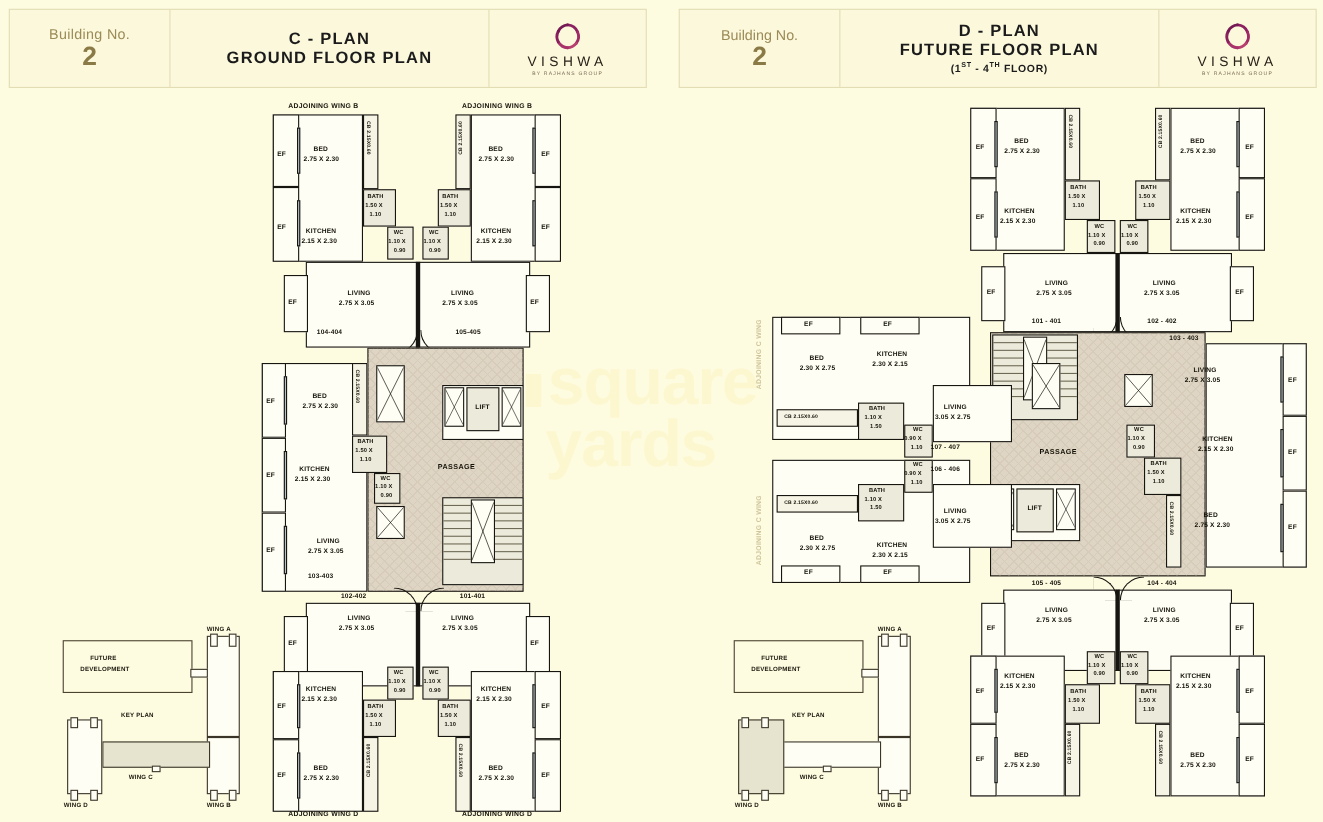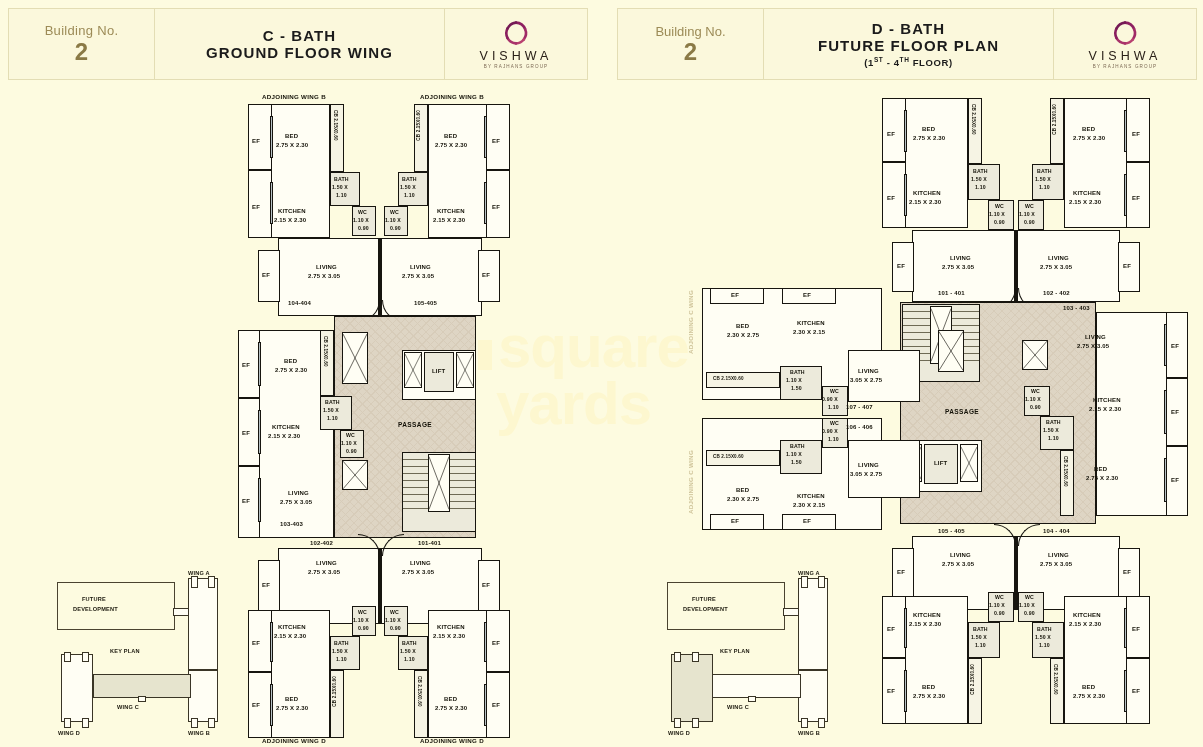--- a/index.html
+++ b/index.html
@@ -104,22 +104,22 @@
     <span class="wm-sq"></span><span>square</span>
     <span class="wm2">yards</span>
   </div>
 
   <div class="hdr left">
     <div class="cell bldg">
       <div class="lbl" style="position:static;font-size:13px;color:#9c8b57;font-weight:400;">Building No.</div>
       <div class="num">2</div>
     </div>
     <div class="cell title">
-      <div class="t1">C - BATH</div>
-      <div class="t2">GROUND FLOOR WING</div>
+      <div class="t1">C - PLAN</div>
+      <div class="t2">GROUND FLOOR PLAN</div>
     </div>
     <div class="cell brand">
       <svg class="mark" viewBox="0 0 40 40">
         <g fill="none" stroke-width="4" stroke-linecap="round">
           <path d="M20 4 A16 16 0 0 1 34 14" stroke="#8d2060"></path>
           <path d="M34 14 A16 16 0 0 1 32 30" stroke="#a02a66"></path>
           <path d="M32 30 A16 16 0 0 1 20 36" stroke="#b8406f"></path>
           <path d="M20 36 A16 16 0 0 1 7 28" stroke="#a8336a"></path>
           <path d="M7 28 A16 16 0 0 1 7 13" stroke="#8a1f5e"></path>
           <path d="M7 13 A16 16 0 0 1 20 4" stroke="#751a55"></path>
@@ -129,21 +129,21 @@
       <div class="sub">BY RAJHANS GROUP</div>
     </div>
   </div>
 
   <div class="hdr right">
     <div class="cell bldg">
       <div style="font-size:13px;color:#9c8b57;">Building No.</div>
       <div class="num">2</div>
     </div>
     <div class="cell title">
-      <div class="t1">D - BATH</div>
+      <div class="t1">D - PLAN</div>
       <div class="t2">FUTURE FLOOR PLAN</div>
       <div class="t3">(1<sup>ST</sup> - 4<sup>TH</sup> FLOOR)</div>
     </div>
     <div class="cell brand">
       <svg class="mark" viewBox="0 0 40 40">
         <g fill="none" stroke-width="4" stroke-linecap="round">
           <path d="M20 4 A16 16 0 0 1 34 14" stroke="#8d2060"></path>
           <path d="M34 14 A16 16 0 0 1 32 30" stroke="#a02a66"></path>
           <path d="M32 30 A16 16 0 0 1 20 36" stroke="#b8406f"></path>
           <path d="M20 36 A16 16 0 0 1 7 28" stroke="#a8336a"></path>

